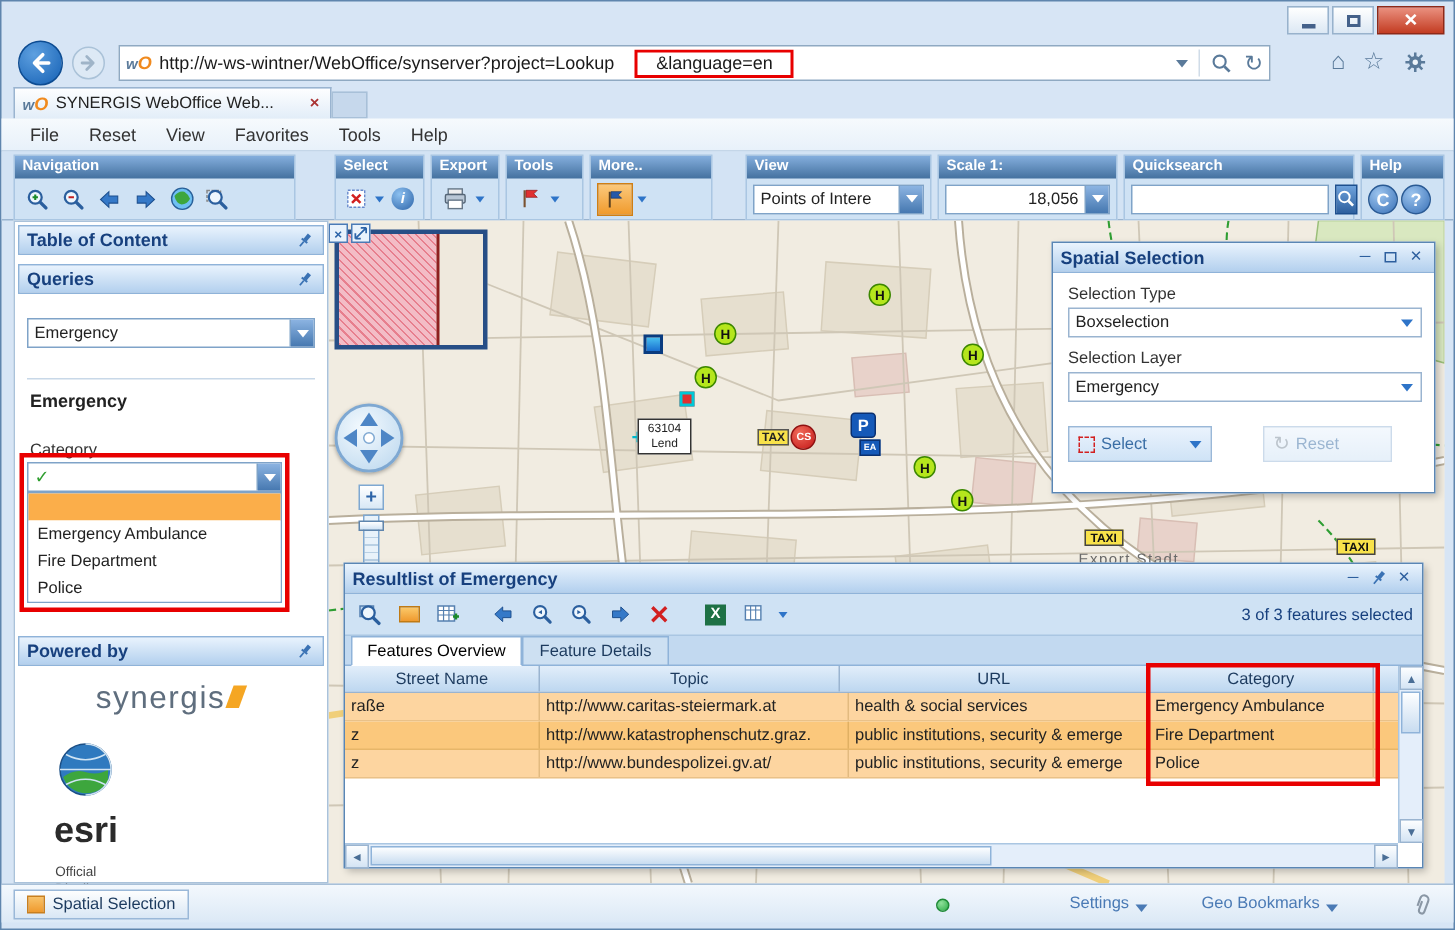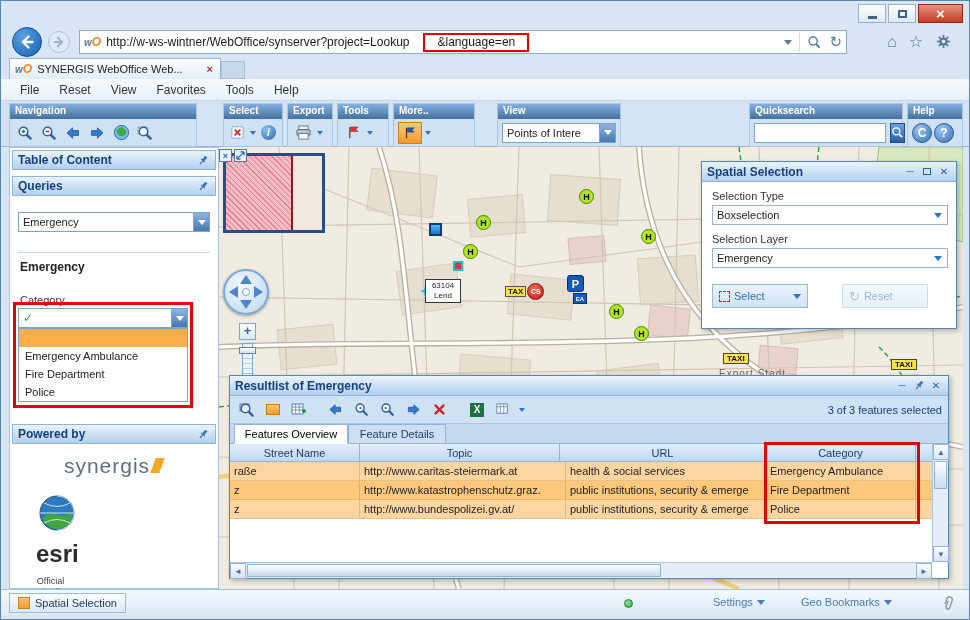--- a/index.html
+++ b/index.html
@@ -89,21 +89,21 @@
 .tc{padding:0 4px;white-space:nowrap;overflow:hidden;}
 .w0{width:130px;}.w1{width:206px;}.w2{width:200px;}.w3{width:150px;}
 .vscroll{position:absolute;right:0;top:68px;width:16px;bottom:16px;background:#e4eefa;border-left:1px solid #aac6e2;}
 .hscroll{position:absolute;left:0;right:16px;bottom:0;height:16px;background:#e4eefa;border-top:1px solid #aac6e2;}
 .sbtn{position:absolute;width:16px;height:16px;background:linear-gradient(#fdfeff,#d4e4f4);border:1px solid #9ab4d0;display:flex;align-items:center;justify-content:center;font-size:8px;color:#4a6e96;}
 .sthumb{position:absolute;background:linear-gradient(#fdfeff,#c8dcf0);border:1px solid #8fb3d9;}
 
 .statusbar{position:absolute;left:0;right:0;top:588px;height:26px;background:linear-gradient(#f3f8fd,#dcr9f6);background:linear-gradient(#f3f8fd,#dce9f6);border-top:1px solid #a8c0d8;}
 .taskbtn{position:absolute;left:8px;top:3px;height:20px;display:flex;align-items:center;gap:5px;background:linear-gradient(#fdfefe,#d9e7f5);border:1px solid #9ab8d8;padding:0 8px;font-size:11px;color:#1c3a5e;}
 .orangeic{width:12px;height:12px;background:linear-gradient(#f8c36a,#ef9a2e);border:1px solid #c87f1f;}
-.bluelink{position:absolute;top:6px;color:#4a7ab5;font-size:11px;display:flex;align-items:center;gap:4px;}
+.bluelink{position:absolute;top:6px;color:#4a7ab5;font-size:11px;display:flex;align-items:flex-end;gap:4px;}
 .greendot{position:absolute;left:623px;top:9px;width:9px;height:9px;border-radius:50%;background:radial-gradient(circle at 35% 30%,#8fe09a,#2fae4a);border:1px solid #1e8a36;}
 .check{color:#2e9e2e;font-weight:bold;font-size:12px;}
 </style>
 </head>
 <body>
 
 <svg width="0" height="0" style="position:absolute">
   <defs>
     <g id="mag">
         <circle cx="6.5" cy="6.5" r="4.3" fill="#eef6fd" stroke="#2b5f9e" stroke-width="1.5"></circle>
@@ -285,20 +285,31 @@
             </svg>
         </span>
         <span class="mcar"></span>
       </div>
     </div>
     <div class="sec" style="left:496px;width:124px;">
       <div class="sechead">View</div>
       <div class="secbody">
         <div class="sel" style="width:114px;">
           <span class="txt">Points of Intere</span>
+          <span class="cbtn">
+              <span class="carw"></span>
+            </span>
+        </div>
+      </div>
+    </div>
+    <div class="sec" style="left:624px;width:120px;">
+      <div class="sechead">Scale 1:</div>
+      <div class="secbody">
+        <div class="sel" style="width:110px;">
+          <span class="txt" style="text-align:right;">18,056</span>
           <span class="cbtn">
               <span class="carw"></span>
             </span>
         </div>
       </div>
     </div>
     <div class="sec" style="left:748px;width:154px;">
       <div class="sechead">Quicksearch</div>
       <div class="secbody">
         <input class="qsearch" style="">

